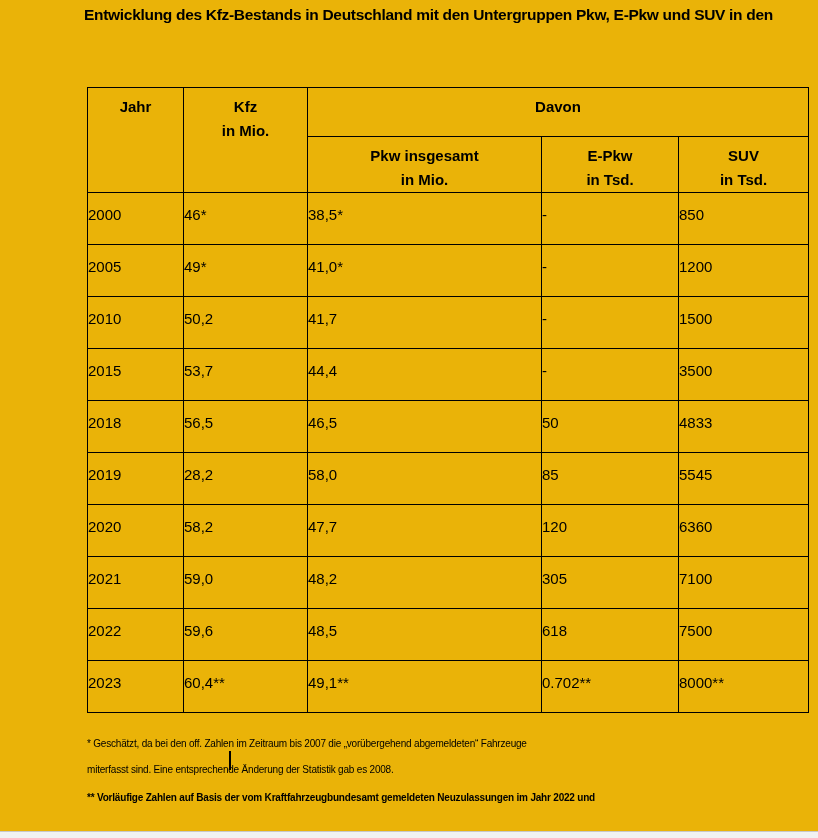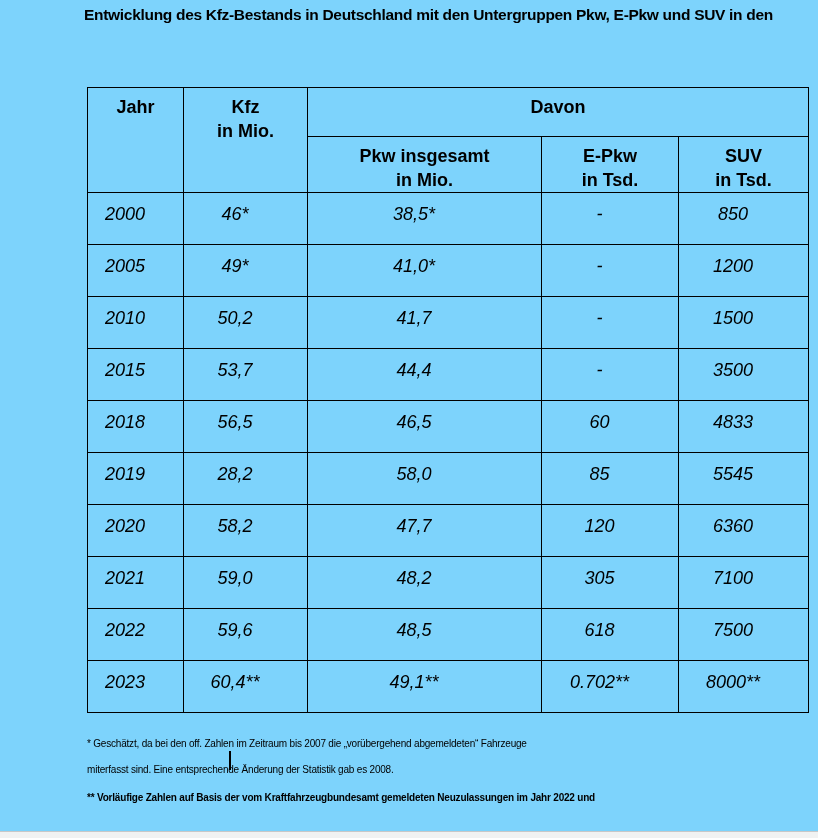--- a/index.html
+++ b/index.html
@@ -9,21 +9,21 @@
     height: 838px;
     overflow: hidden;
     background: #ffffff;
     font-family: "Liberation Sans", sans-serif;
     color: #000000;
   }
   .page {
     position: relative;
     width: 818px;
     height: 838px;
-    background: #7dd3fc;
+    background: #eab308;
   }
   
   .title {
     position: absolute;
     left: 84px;
     top: 2px;
     width: 734px;
     font-size: 15.5px;
     font-weight: bold;
     line-height: 25px;
@@ -40,41 +40,40 @@
     position: absolute;
     left: 87px;
     top: 87px;
     width: 721px;
     border-collapse: collapse;
     table-layout: fixed;
   }
   table.kfz th, table.kfz td {
     border: 1.5px solid #000000;
     box-sizing: border-box;
-    font-size: 18px;
+    font-size: 15px;
     padding: 0;
     overflow: hidden;
   }
   table.kfz th {
     font-weight: bold;
     text-align: center;
     vertical-align: top;
     line-height: 24px;
     padding-top: 7px;
   }
   tr.hr1 { height: 49px; }
   tr.hr2 { height: 52px; }
   table.kfz tbody tr { height: 52px; }
   table.kfz tbody td {
-    text-align: center;
+    text-align: left;
     vertical-align: top;
     padding-top: 13px;
     padding-right: 21px;
     line-height: 17px;
-    font-style: italic;
   }
   
   .fn {
     position: absolute;
     left: 87px;
     font-size: 10px;
     line-height: 26px;
     letter-spacing: -0.2px;
     white-space: nowrap;
   }
@@ -165,21 +164,21 @@
           <td>2015</td>
           <td>53,7</td>
           <td>44,4</td>
           <td>-</td>
           <td>3500</td>
         </tr>
         <tr>
           <td>2018</td>
           <td>56,5</td>
           <td>46,5</td>
-          <td>60</td>
+          <td>50</td>
           <td>4833</td>
         </tr>
         <tr>
           <td>2019</td>
           <td>28,2</td>
           <td>58,0</td>
           <td>85</td>
           <td>5545</td>
         </tr>
         <tr>

